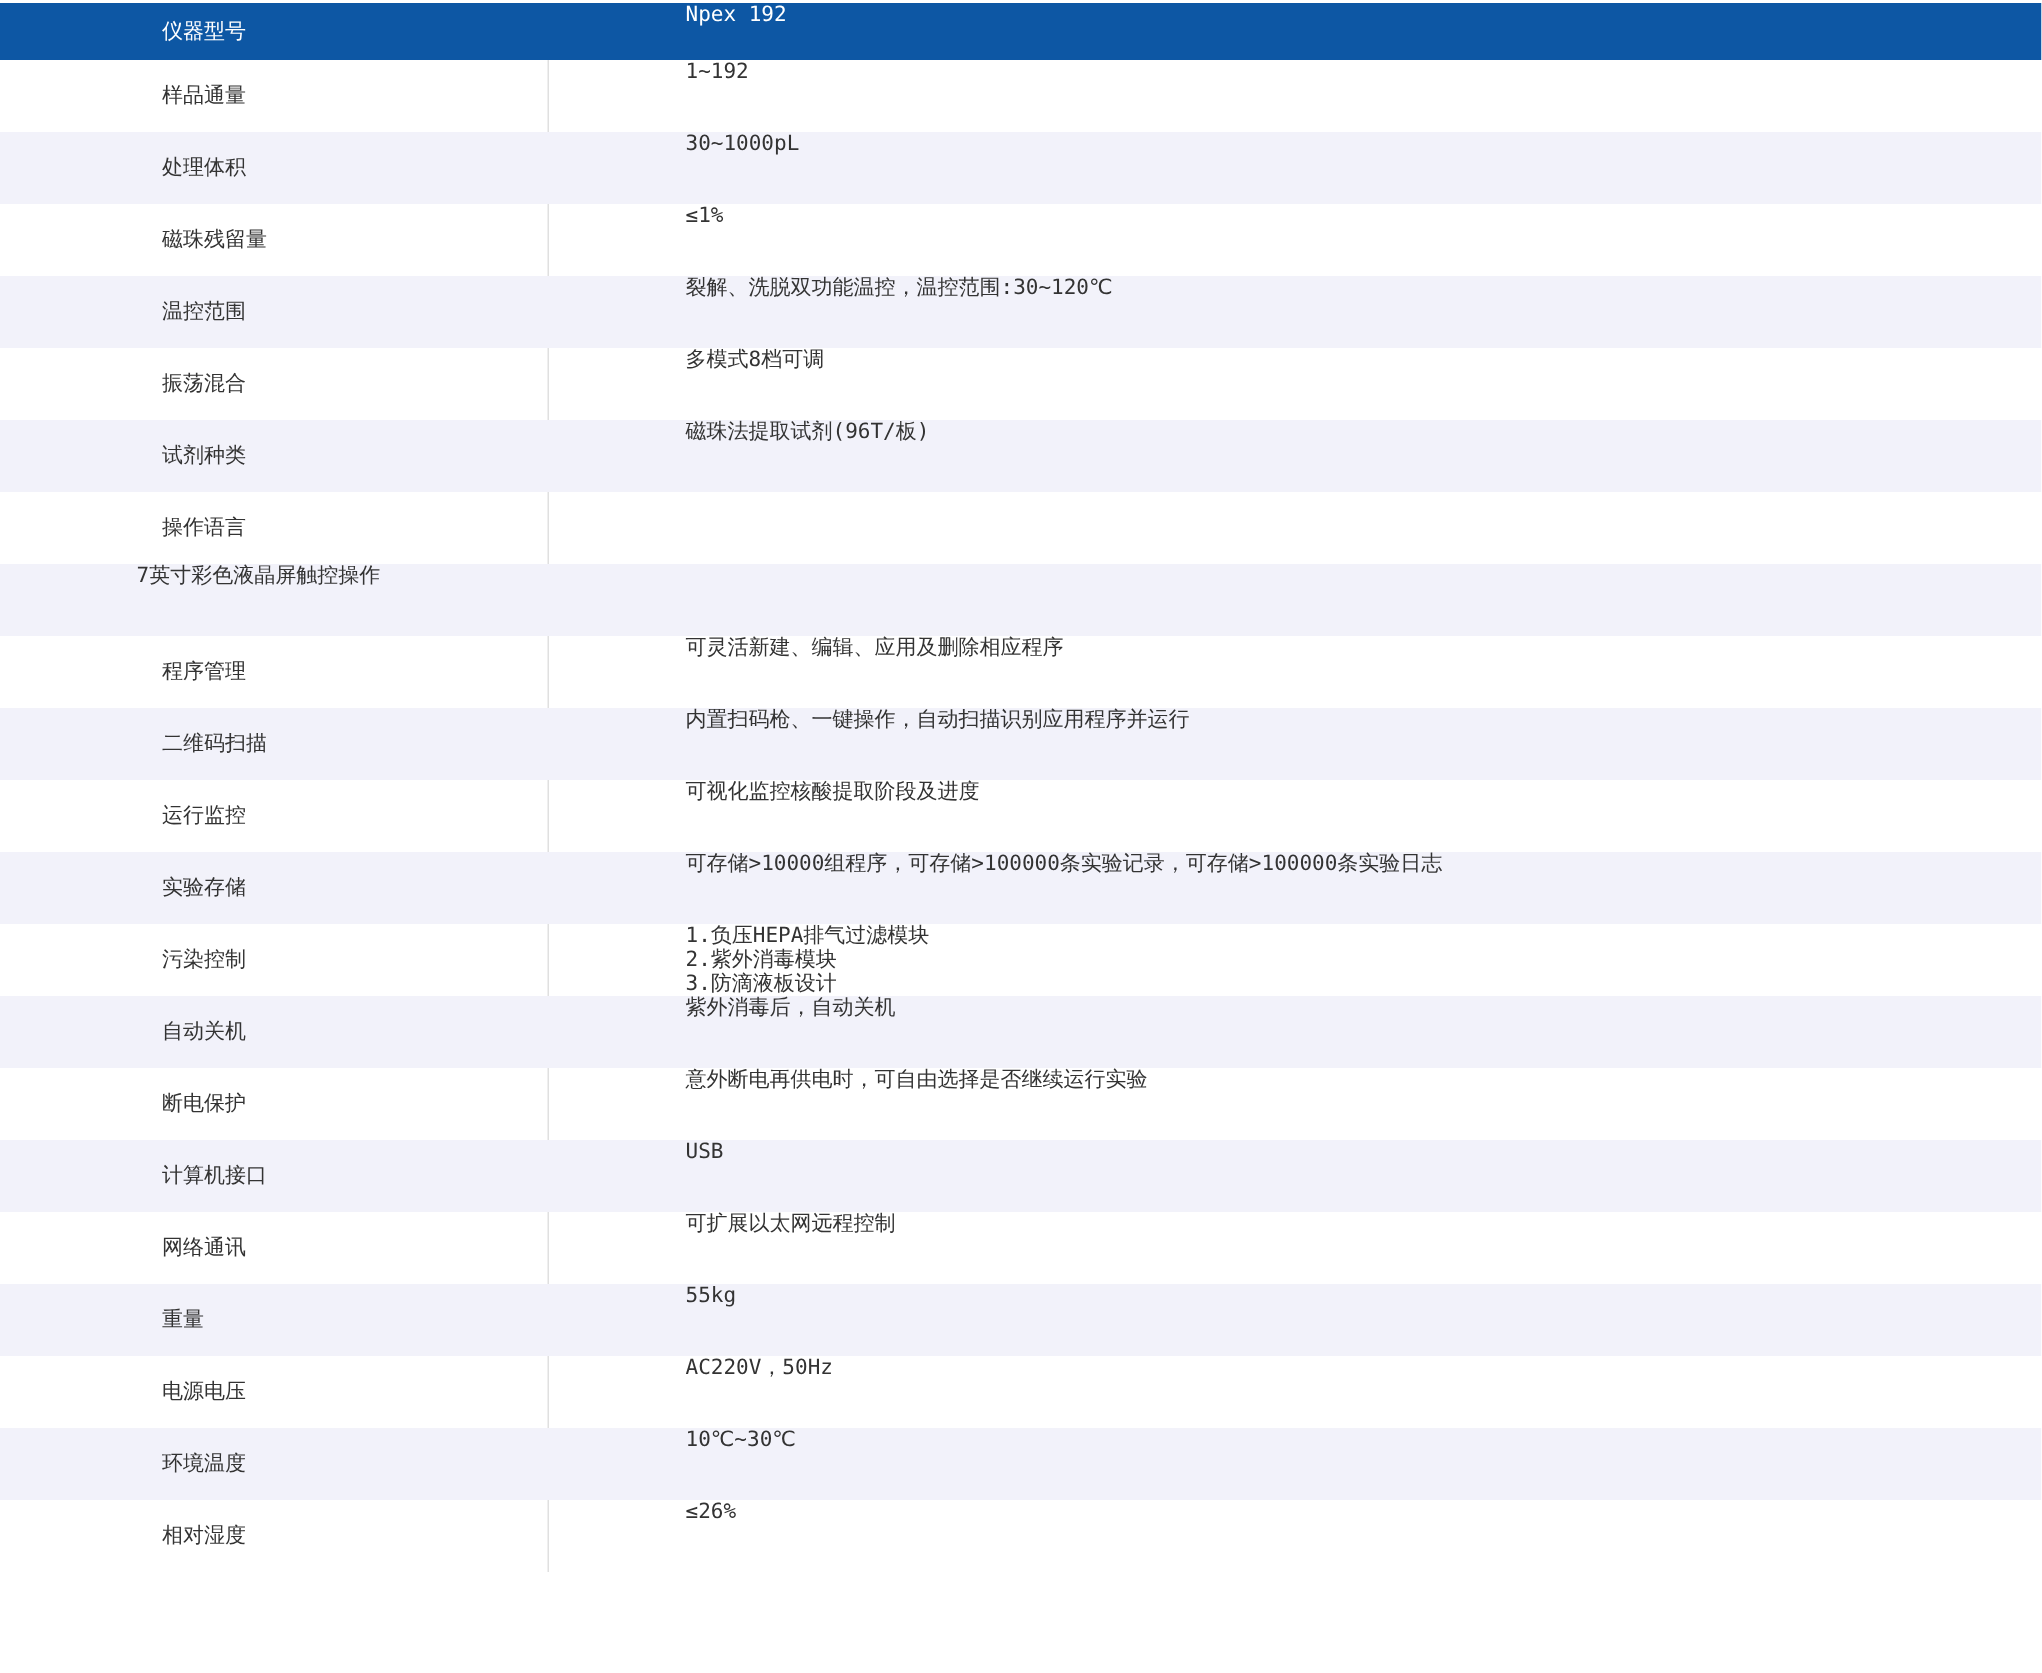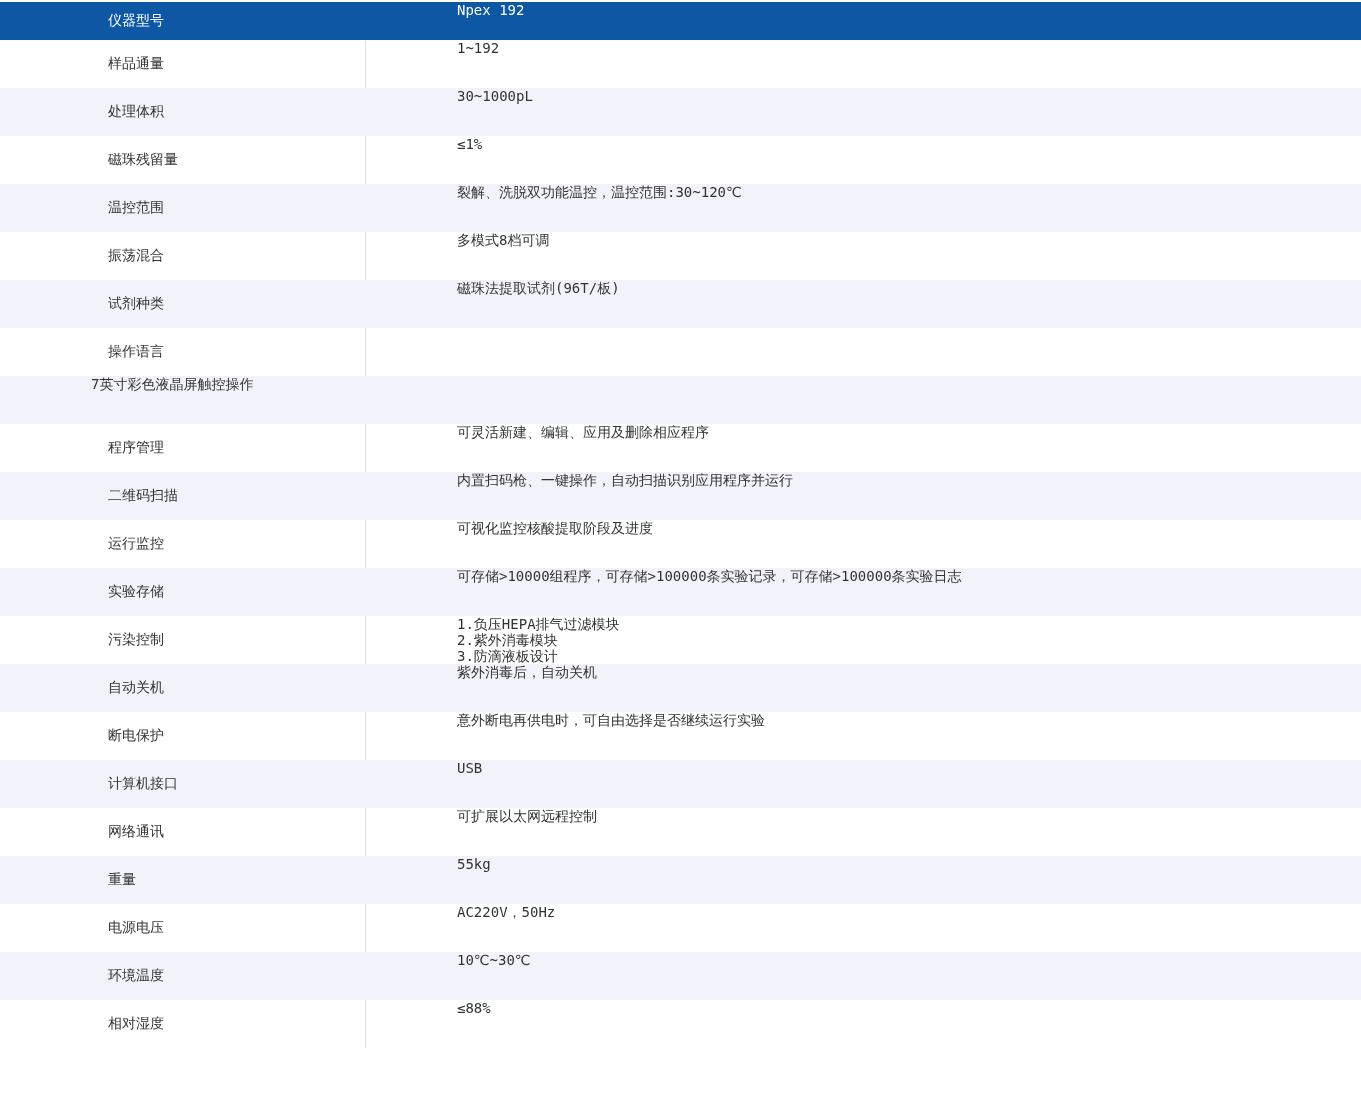--- a/index.html
+++ b/index.html
@@ -236,17 +236,17 @@
     <div class="cell-value">
       <span>10℃~30℃</span>
     </div>
   </div>
 
   <div class="trow data-row">
     <div class="cell-label">
       <span>相对湿度</span>
     </div>
     <div class="cell-value">
-      <span>≤88%</span>
+      <span>≤26%</span>
     </div>
   </div>
 </div>
 </div>
 
 </body></html>

